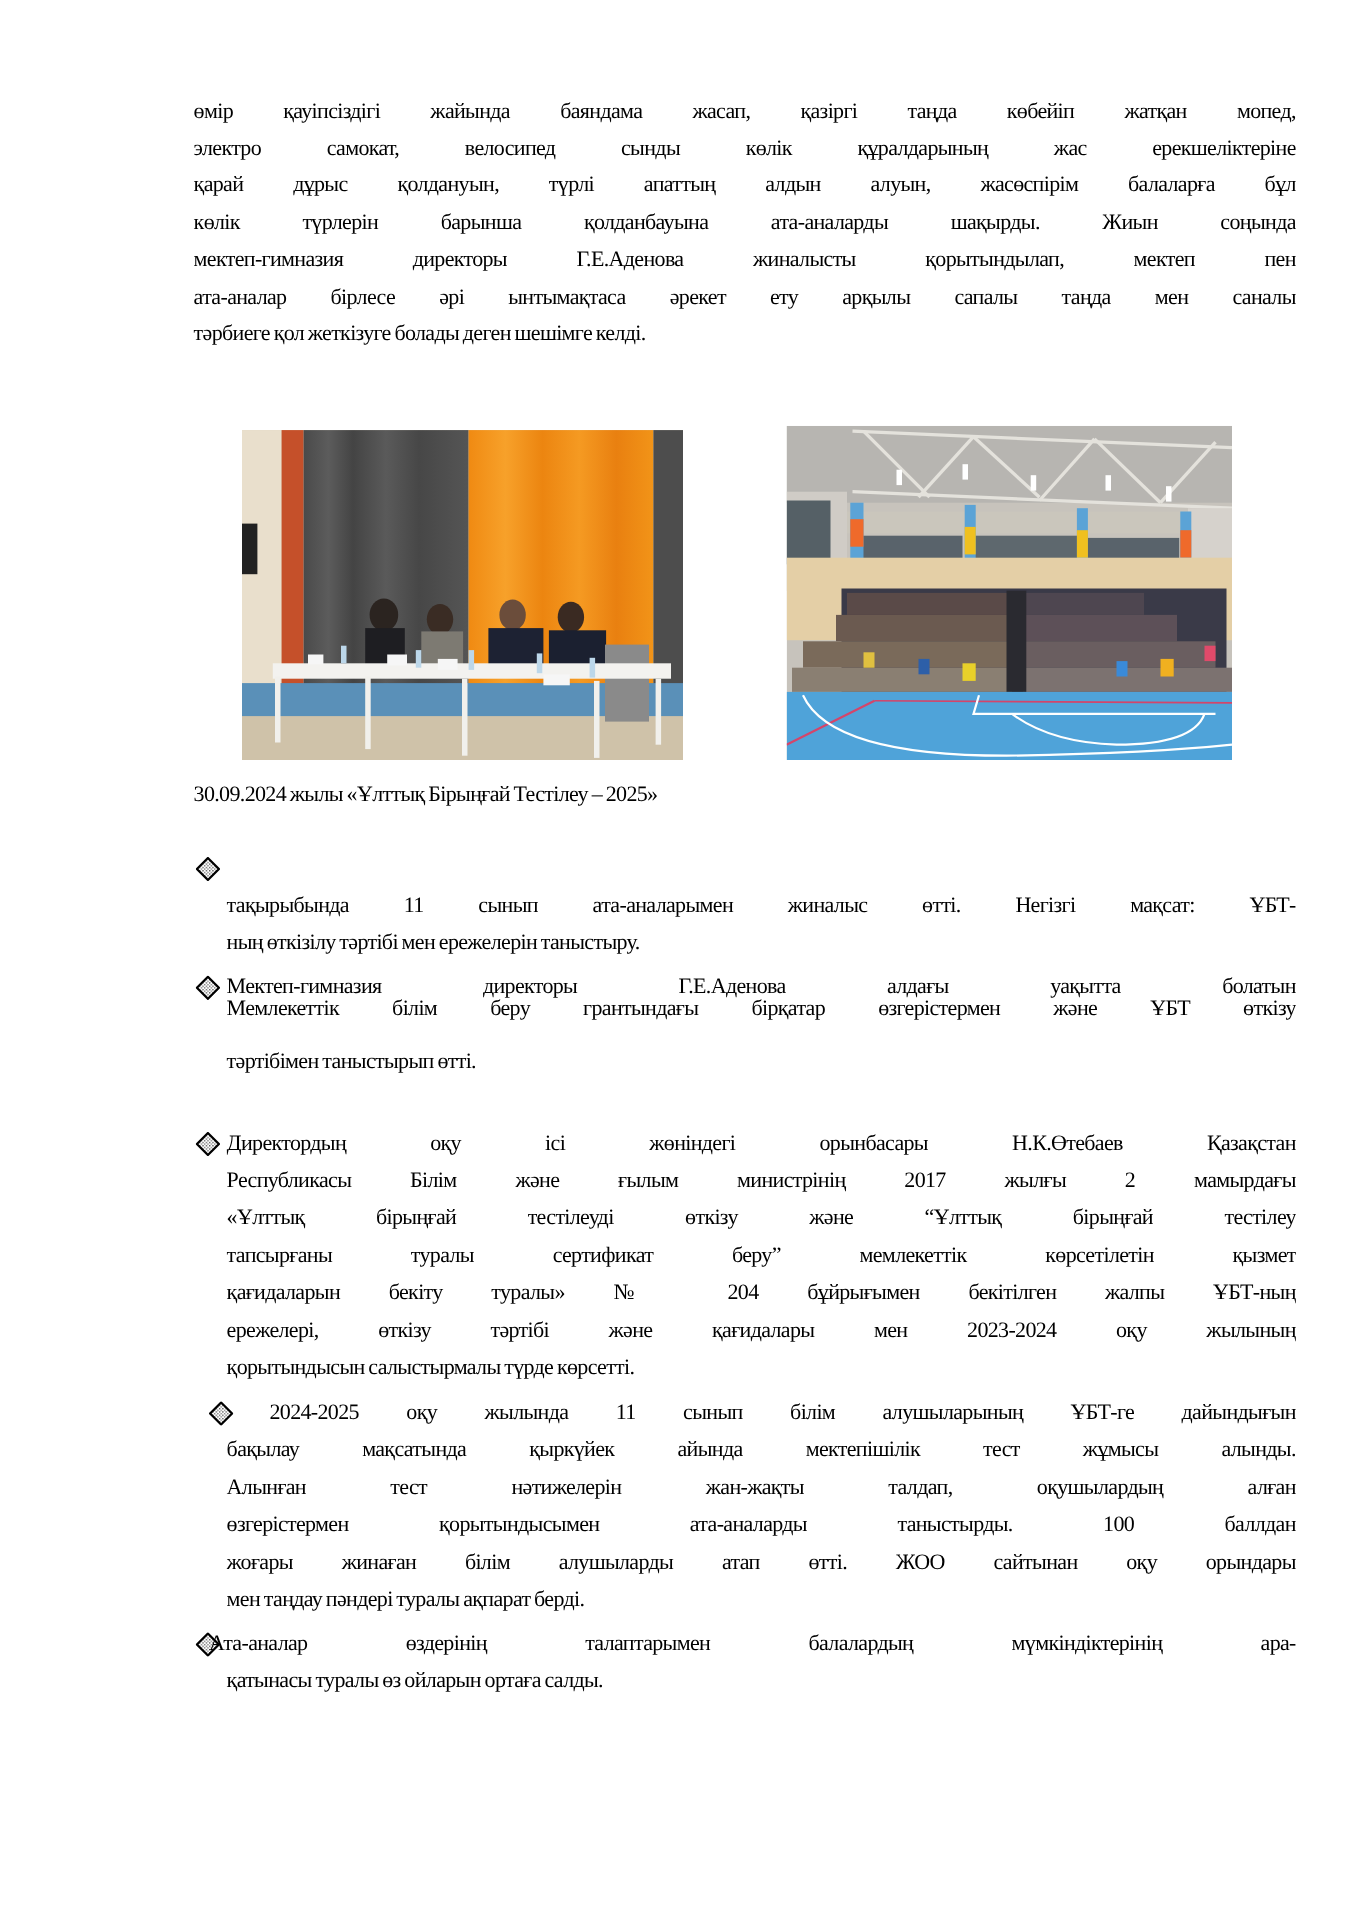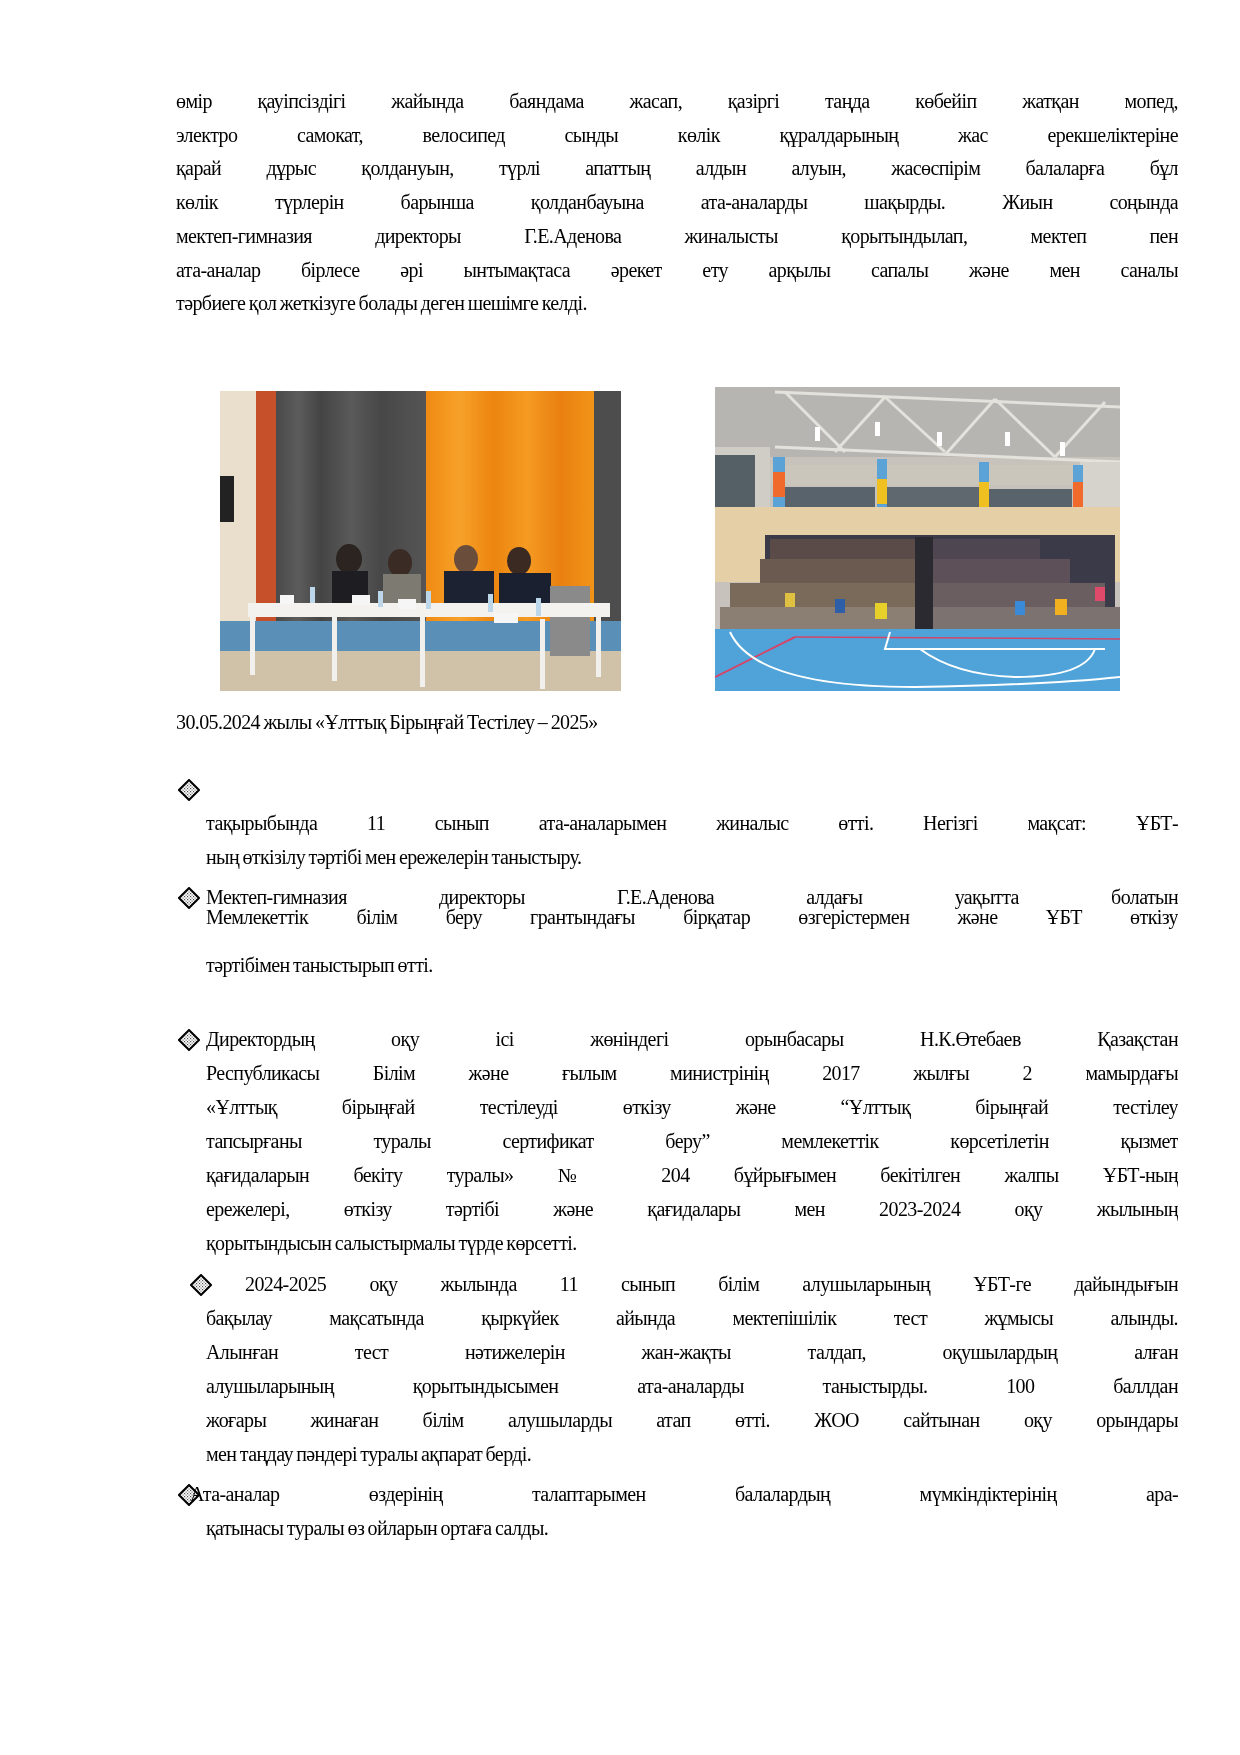--- a/index.html
+++ b/index.html
@@ -33,21 +33,21 @@
 </svg>
 
 <div class="page">
 
   <div>
     <div class="line j" style="top:84px">өмір қауіпсіздігі жайында баяндама жасап, қазіргі таңда көбейіп жатқан мопед,</div>
     <div class="line j" style="top:118px">электро самокат, велосипед сынды көлік құралдарының жас ерекшеліктеріне</div>
     <div class="line j" style="top:151px">қарай дұрыс қолдануын, түрлі апаттың алдын алуын, жасөспірім балаларға бұл</div>
     <div class="line j" style="top:185px">көлік түрлерін барынша қолданбауына ата-аналарды шақырды. Жиын соңында</div>
     <div class="line j" style="top:219px">мектеп-гимназия директоры Г.Е.Аденова жиналысты қорытындылап, мектеп пен</div>
-    <div class="line j" style="top:253px">ата-аналар бірлесе әрі ынтымақтаса әрекет ету арқылы сапалы және мен саналы</div>
+    <div class="line j" style="top:253px">ата-аналар бірлесе әрі ынтымақтаса әрекет ету арқылы сапалы таңда мен саналы</div>
     <div class="line" style="top:286px">тәрбиеге қол жеткізуге болады деген шешімге келді.</div>
   </div>
 
   <div class="photo" style="left:220px; top:391px; width:401px; height:300px;">
     <svg width="401" height="300" viewBox="0 0 401 300" preserveAspectRatio="none">
       <defs>
         <linearGradient id="grey" x1="0" x2="1">
           <stop offset="0" stop-color="#4a4a4a"></stop>
             <stop offset="0.15" stop-color="#5c5c5c"></stop>
           <stop offset="0.3" stop-color="#444"></stop>
@@ -165,21 +165,21 @@
 
       <rect x="0" y="242" width="405" height="62" fill="#4fa3d9"></rect>
       <path d="M0 290 L80 250" stroke="#d4456a" stroke-width="2" fill="none"></path>
       <path d="M80 250 L405 252" stroke="#d4456a" stroke-width="1.5" fill="none"></path>
       <path d="M15 245 Q40 300 200 300 Q330 298 405 290" stroke="#fff" stroke-width="2" fill="none"></path>
       <path d="M175 245 L170 262 L390 262" stroke="#fff" stroke-width="2" fill="none"></path>
       <path d="M205 262 Q240 288 300 290 Q370 290 380 262" stroke="#fff" stroke-width="2" fill="none"></path>
     </svg>
   </div>
 
-  <div class="line" style="top:705px">30.05.2024 жылы «Ұлттық Бірыңғай Тестілеу – 2025»</div>
+  <div class="line" style="top:705px">30.09.2024 жылы «Ұлттық Бірыңғай Тестілеу – 2025»</div>
 
   <div>
     <div class="line bul-line j" style="top:772px">
       <svg class="bul" viewBox="0 0 22 22">
           <polygon points="11,1 21,11 11,21 1,11" fill="url(#stipple)" stroke="#000" stroke-width="2"></polygon>
         </svg>
       <div class="bul-text line j" style="position:absolute; width:auto; left:28px; top:0;margin-top:32px;">2024 жылдың 30 қыркүйек күні «ҰЛТТЫҚ БІРЫҢҒАЙ ТЕСТІЛЕУ – 2025»</div>
     </div>
     <div class="line ind j" style="top:806px">тақырыбында 11 сынып ата-аналарымен жиналыс өтті. Негізгі мақсат: ҰБТ-</div>
     <div class="line ind" style="top:840px">ның өткізілу тәртібі мен ережелерін таныстыру.</div>
@@ -214,21 +214,21 @@
 
   <div>
     <div class="line bul-line deep" style="top:1267px">
       <svg class="bul" viewBox="0 0 22 22">
           <polygon points="11,1 21,11 11,21 1,11" fill="url(#stipple)" stroke="#000" stroke-width="2"></polygon>
         </svg>
       <div class="bul-text line j" style="position:absolute; width:auto; left:26px; top:0;">2024-2025 оқу жылында 11 сынып білім алушыларының ҰБТ-ге дайындығын</div>
     </div>
     <div class="line ind j" style="top:1301px">бақылау мақсатында қыркүйек айында  мектепішілік тест жұмысы алынды.</div>
     <div class="line ind j" style="top:1335px">Алынған тест нәтижелерін жан-жақты талдап, оқушылардың алған</div>
-    <div class="line ind j" style="top:1369px">алушыларының қорытындысымен ата-аналарды таныстырды. 100 баллдан</div>
+    <div class="line ind j" style="top:1369px">өзгерістермен қорытындысымен ата-аналарды таныстырды. 100 баллдан</div>
     <div class="line ind j" style="top:1403px">жоғары жинаған білім алушыларды атап өтті.  ЖОО  сайтынан оқу орындары</div>
     <div class="line ind" style="top:1437px">мен таңдау пәндері туралы ақпарат берді.</div>
   </div>
 
   <div>
     <div class="line bul-line" style="top:1477px">
       <svg class="bul" viewBox="0 0 22 22">
           <polygon points="11,1 21,11 11,21 1,11" fill="url(#stipple)" stroke="#000" stroke-width="2"></polygon>
         </svg>
       <div class="bul-text line j" style="position:absolute; width:auto; left:12px; top:0;">Ата-аналар өздерінің талаптарымен балалардың мүмкіндіктерінің ара-</div>

